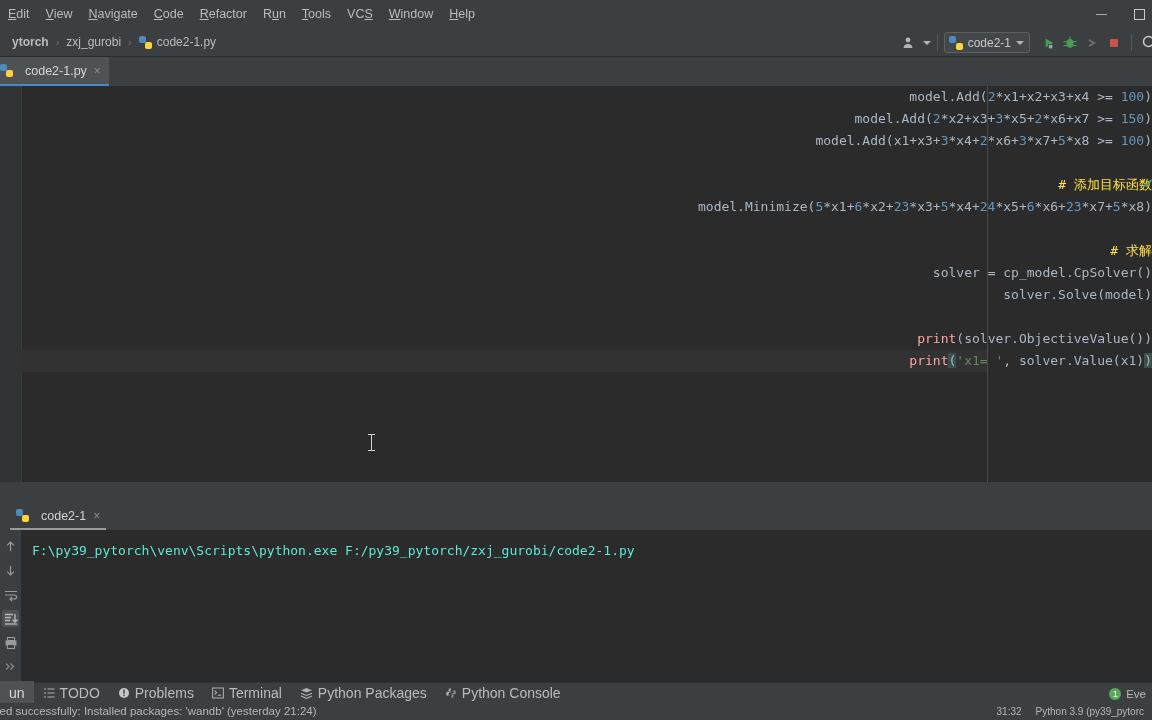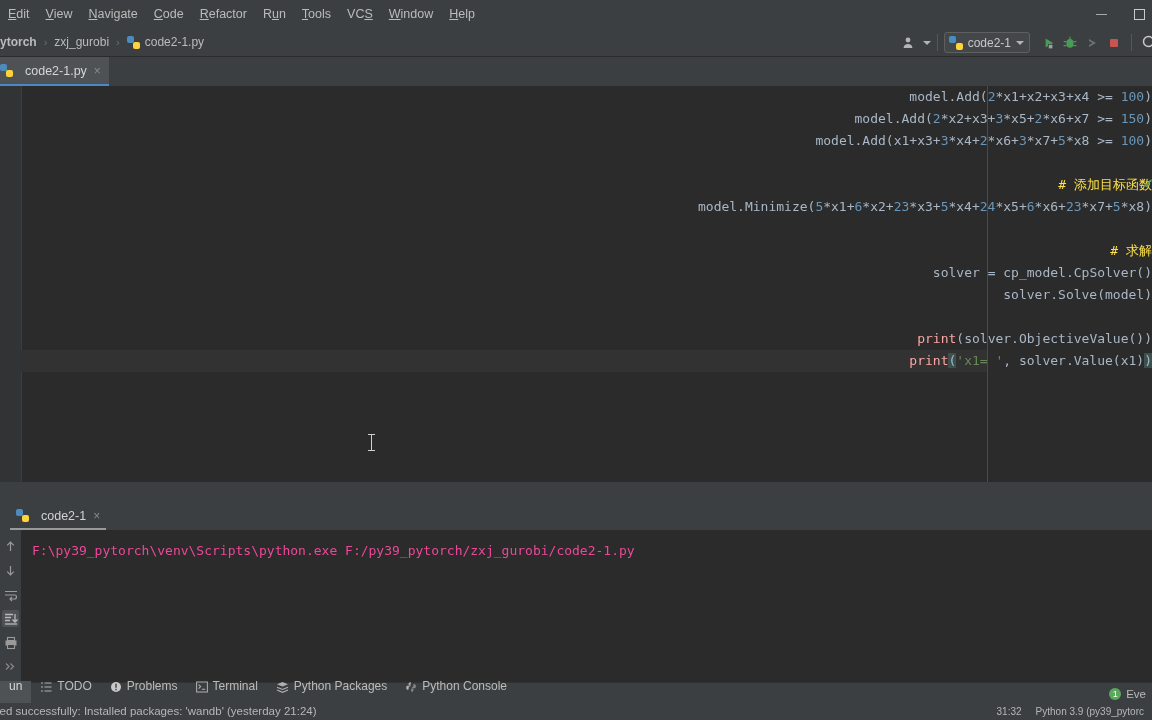--- a/index.html
+++ b/index.html
@@ -43,21 +43,21 @@
   #navbar {
     position: absolute; left: 0; top: 28px; width: 1152px; height: 29px;
     background: #3c3f41;
     border-bottom: 1px solid #2b2b2b;
     display: flex; align-items: center;
   }
   .crumb {
     color: #bbbbbb; font-size: 12px; display: flex; align-items: center;
     padding: 0 2px; height: 29px; white-space: nowrap;
   }
-  .crumb.bold { font-weight: bold; padding-left: 0; }
+  .crumb.bold { font-weight: bold; padding-left: 12px; }
   .crumb-sep { color: #6e6e6e; font-size: 11px; padding: 0 5px; }
   .pyicon {
     width: 13px; height: 13px; margin-right: 5px; position: relative; flex: 0 0 13px;
   }
   .pyicon b, .pyicon u {
     position: absolute; width: 7px; height: 7px; border-radius: 2px; display: block;
   }
   .pyicon b { background: #4b8bbe; left: 0; top: 0; }
   .pyicon u { background: #ffd43b; right: 0; bottom: 0; }
 
@@ -159,33 +159,33 @@
     display: flex; flex-direction: column; align-items: center; padding-top: 8px; gap: 7px;
   }
   .cg-btn { width: 17px; height: 17px; display: flex; align-items: center; justify-content: center; border-radius: 2px; }
   .cg-btn.active { background: #4e5254; }
   #console-out {
     position: absolute; left: 21px; top: 48px; right: 0; height: 152px;
     background: #2b2b2b;
     padding: 11px 0 0 11px;
     font-family: "DejaVu Sans Mono", monospace;
     font-size: 13px; line-height: 20px;
-    color: #ec4899; white-space: pre; overflow: hidden;
+    color: #5eead4; white-space: pre; overflow: hidden;
   }
 
   
   #toolwin-bar {
     position: absolute; left: 0; top: 682px; width: 1152px; height: 21px;
     background: #3c3f41;
     border-top: 1px solid #323232;
     display: flex; align-items: center;
   }
   .tw {
-    display: flex; align-items: flex-end; gap: 5px;
-    color: #bbbbbb; font-size: 12px; height: 21px; padding: 12px 9px;
+    display: flex; align-items: center; gap: 5px;
+    color: #bbbbbb; font-size: 14px; height: 21px; padding: 12px 9px;
     white-space: nowrap;
   }
   .tw.sel { background: #4e5254; color: #d8d8d8; }
   #eventlog {
     position: absolute; right: 6px; top: 0; height: 21px;
     display: flex; align-items: center; gap: 5px;
     color: #bbbbbb; font-size: 11.5px; white-space: nowrap;
   }
   .badge-green {
     width: 12px; height: 12px; border-radius: 50%;

